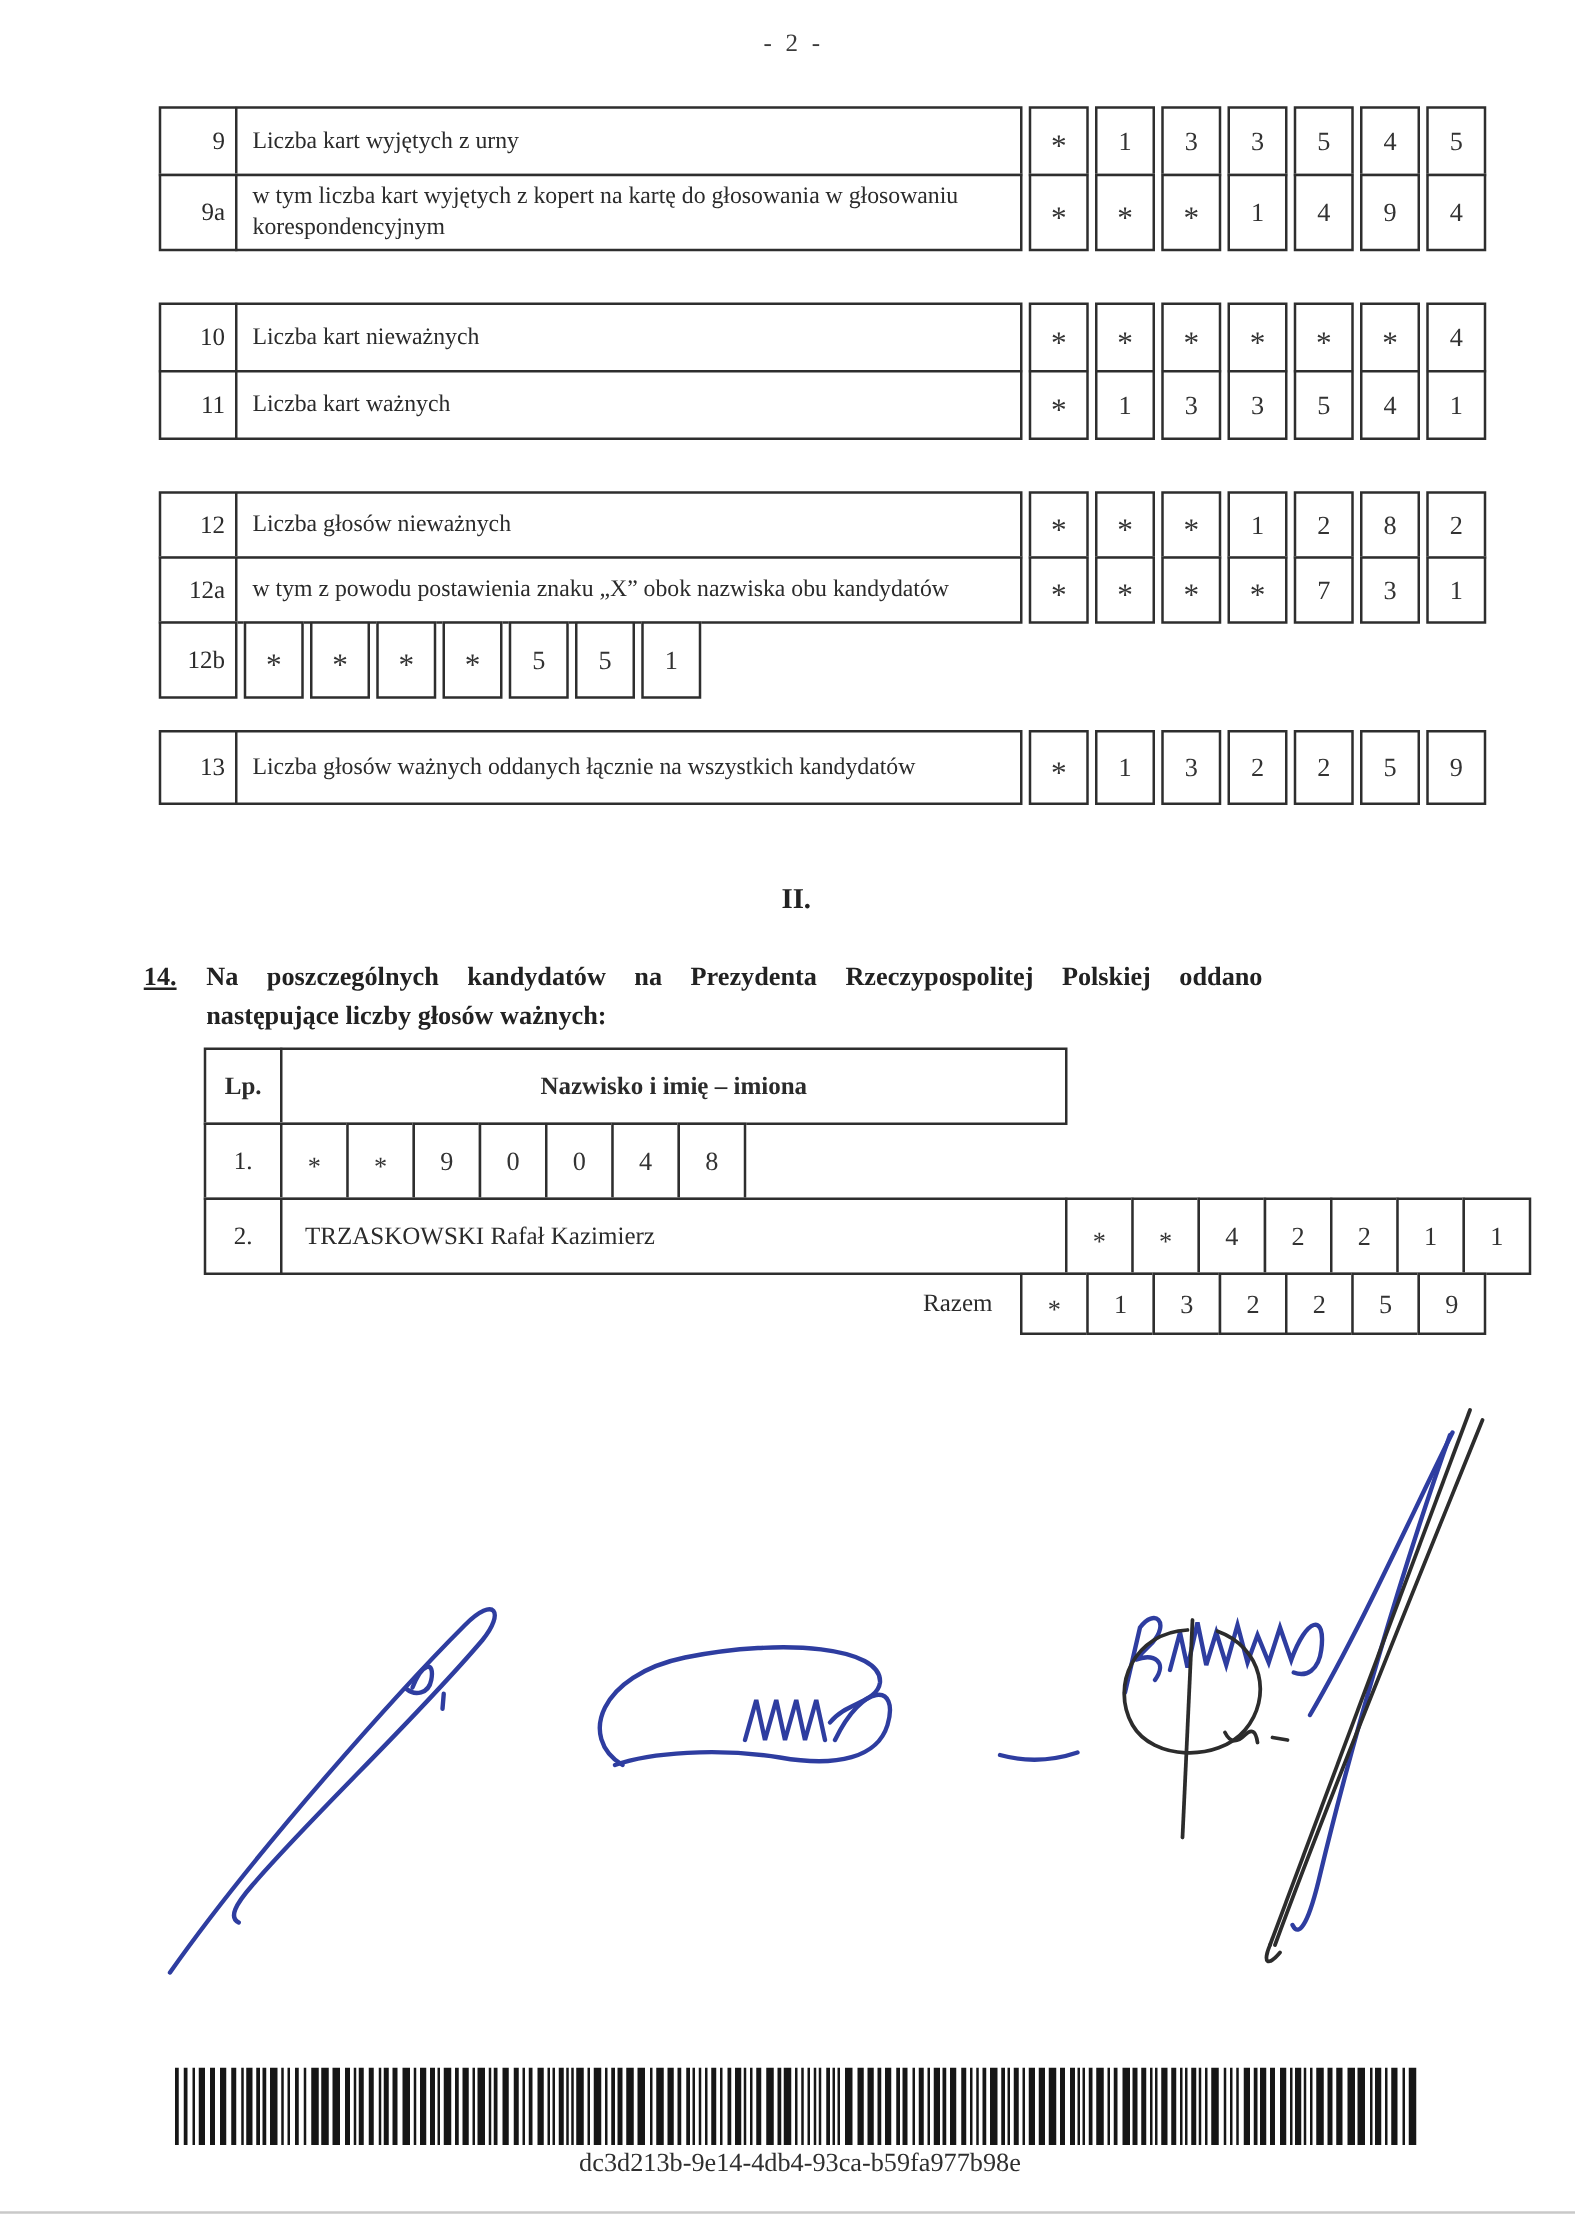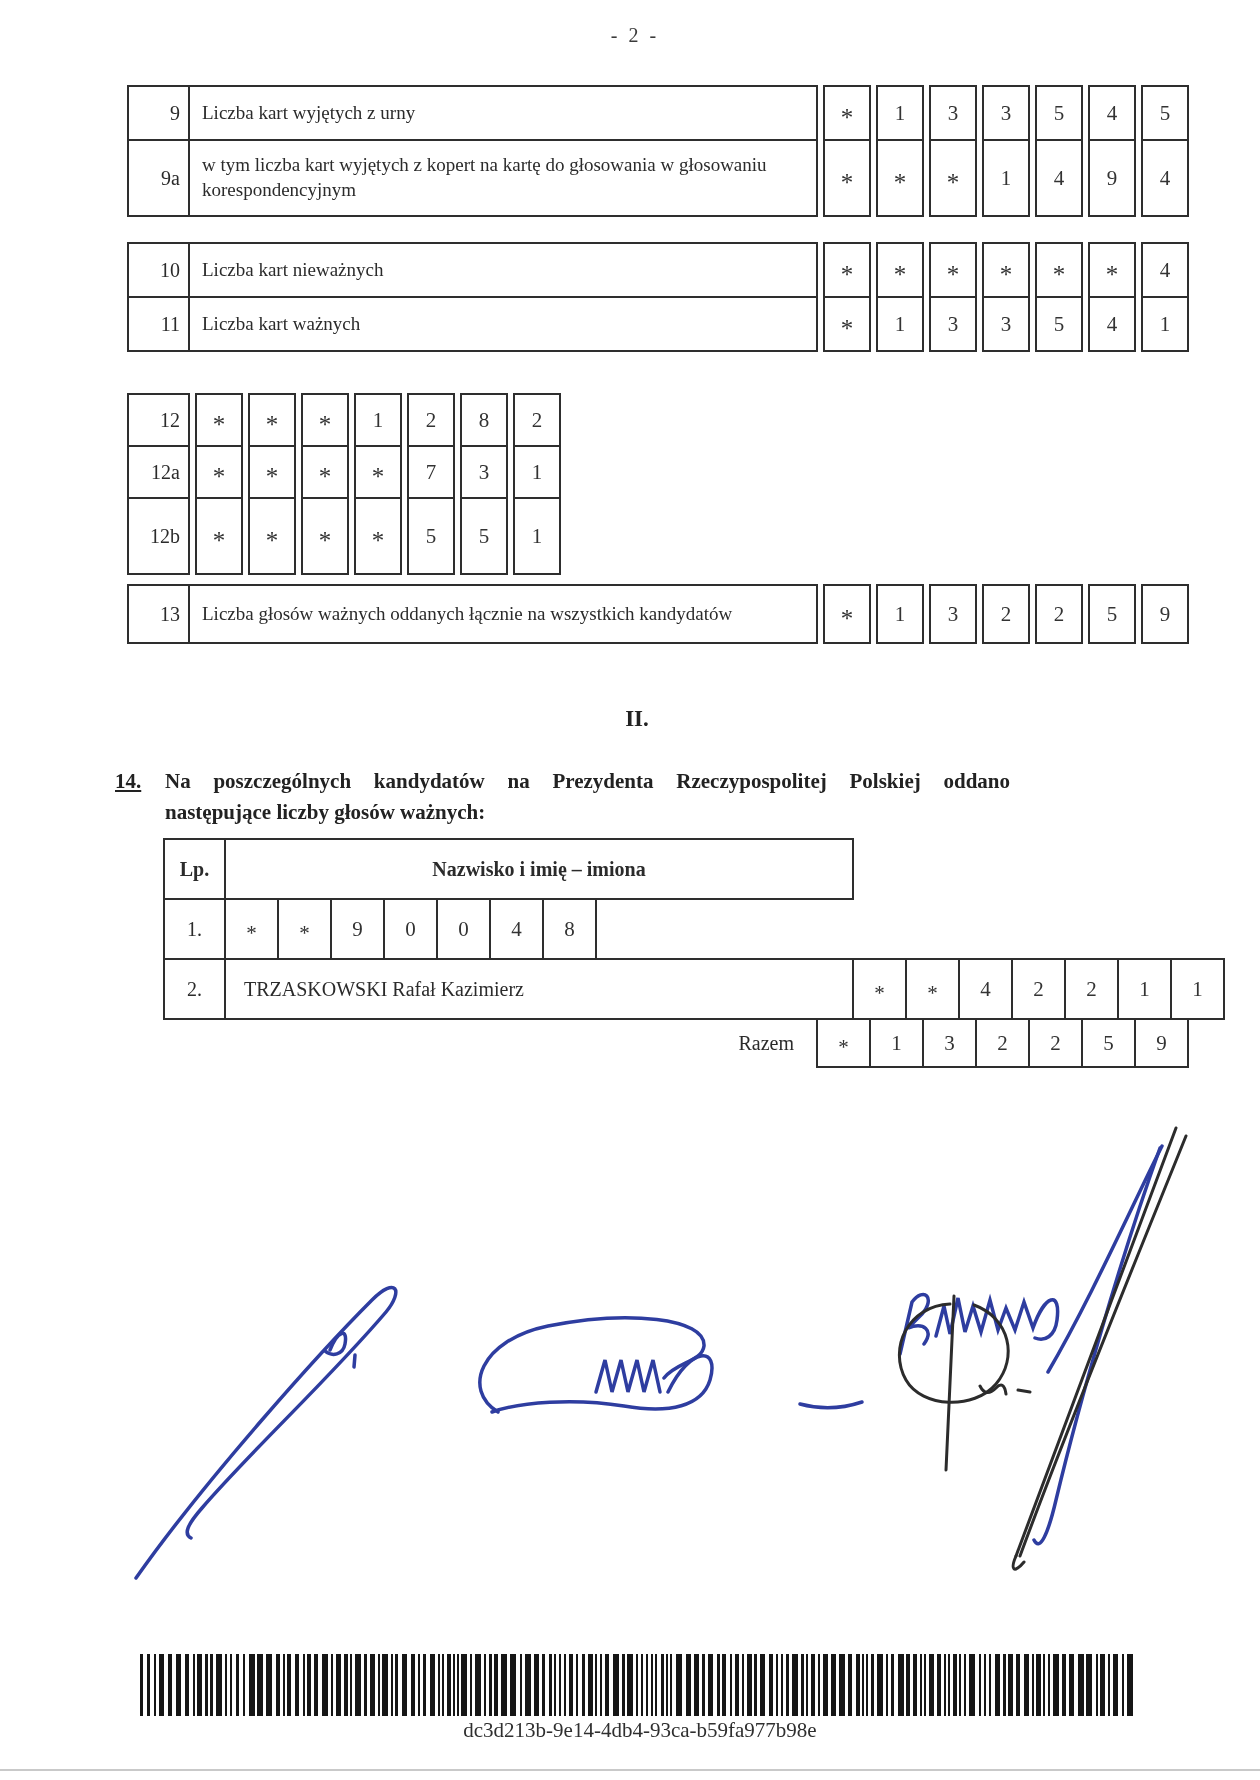--- a/index.html
+++ b/index.html
@@ -15,21 +15,21 @@
   .vrow{display:flex;align-items:stretch;}
   .vrow + .vrow{margin-top:-2px;}
   .numcell{box-sizing:border-box;width:63px;border:2px solid #2e2e2e;background:#fff;
            display:flex;align-items:center;justify-content:flex-end;padding-right:8px;font-size:20px;}
   .textcell{box-sizing:border-box;width:630px;margin-left:-2px;border:2px solid #2e2e2e;background:#fff;
             display:flex;align-items:center;padding:4px 10px 4px 12px;font-size:19px;line-height:1.3;}
   .dstrip{display:flex;align-items:stretch;}
   .dcell{box-sizing:border-box;width:48px;margin-left:5px;border:2px solid #2e2e2e;background:#fff;
          display:flex;align-items:center;justify-content:center;font-size:21px;color:#333;}
   .ast{font-size:25px;padding-top:9px;}
-  .r54{height:54px}.r56{height:56px}.r60{height:60px}.r62{height:78px}
+  .r54{height:54px}.r56{height:56px}.r60{height:60px}.r62{height:62px}
 
   
   .sec2{position:absolute;top:706px;left:0;width:1274px;text-align:center;
         font-weight:bold;font-size:23px;color:#222;}
   .item14{position:absolute;top:766px;left:115px;width:895px;display:flex;
           font-weight:bold;font-size:21px;line-height:31px;color:#222;}
   .item14 .no{width:50px;text-decoration:underline;}
   .item14 .txt{flex:1;}
   .item14 .l1{text-align:justify;text-align-last:justify;}
 
@@ -123,32 +123,34 @@
           <div class="dcell">5</div>
           <div class="dcell">4</div>
           <div class="dcell">1</div>
         </div>
     </div>
   </div>
 
   <div class="block t3">
     <div class="vrow r54">
       <div class="numcell">12</div>
+      <div class="textcell">Liczba głosów nieważnych</div>
       <div class="dstrip">
           <div class="dcell ast">*</div>
           <div class="dcell ast">*</div>
           <div class="dcell ast">*</div>
           <div class="dcell">1</div>
           <div class="dcell">2</div>
           <div class="dcell">8</div>
           <div class="dcell">2</div>
         </div>
     </div>
     <div class="vrow r54">
       <div class="numcell">12a</div>
+      <div class="textcell">w tym z powodu postawienia znaku „X” obok nazwiska obu kandydatów</div>
       <div class="dstrip">
           <div class="dcell ast">*</div>
           <div class="dcell ast">*</div>
           <div class="dcell ast">*</div>
           <div class="dcell ast">*</div>
           <div class="dcell">7</div>
           <div class="dcell">3</div>
           <div class="dcell">1</div>
         </div>
     </div>

